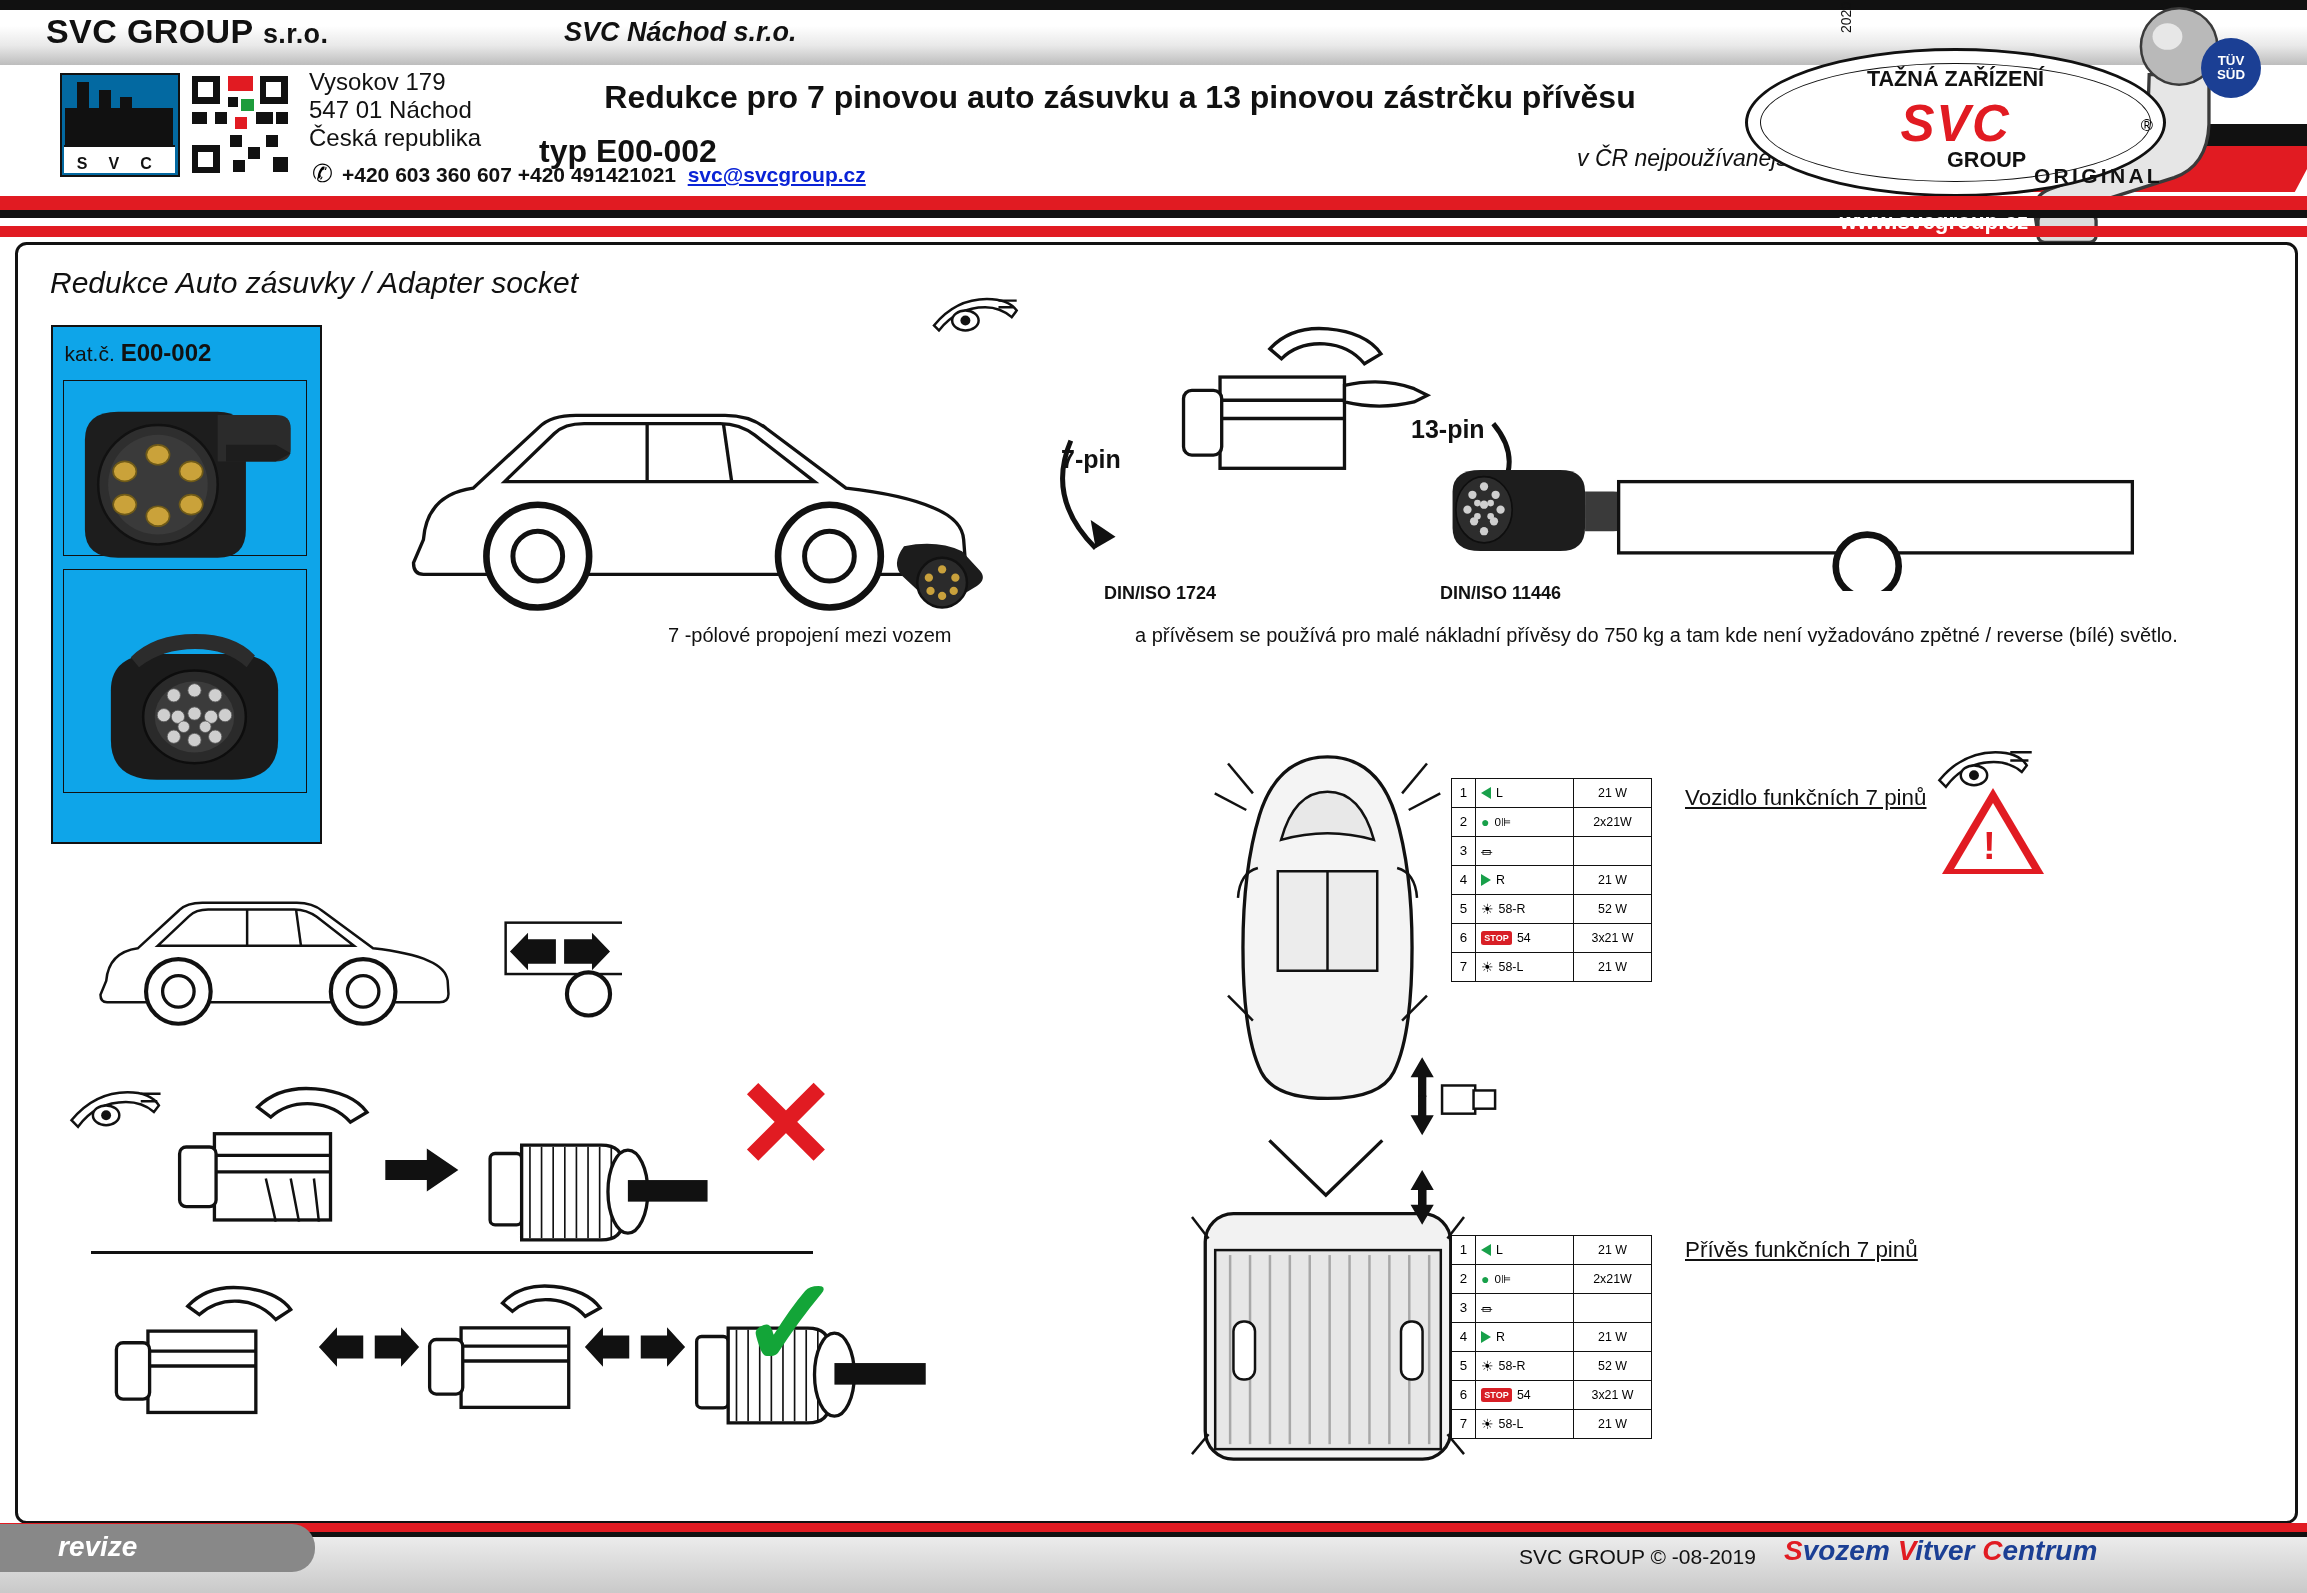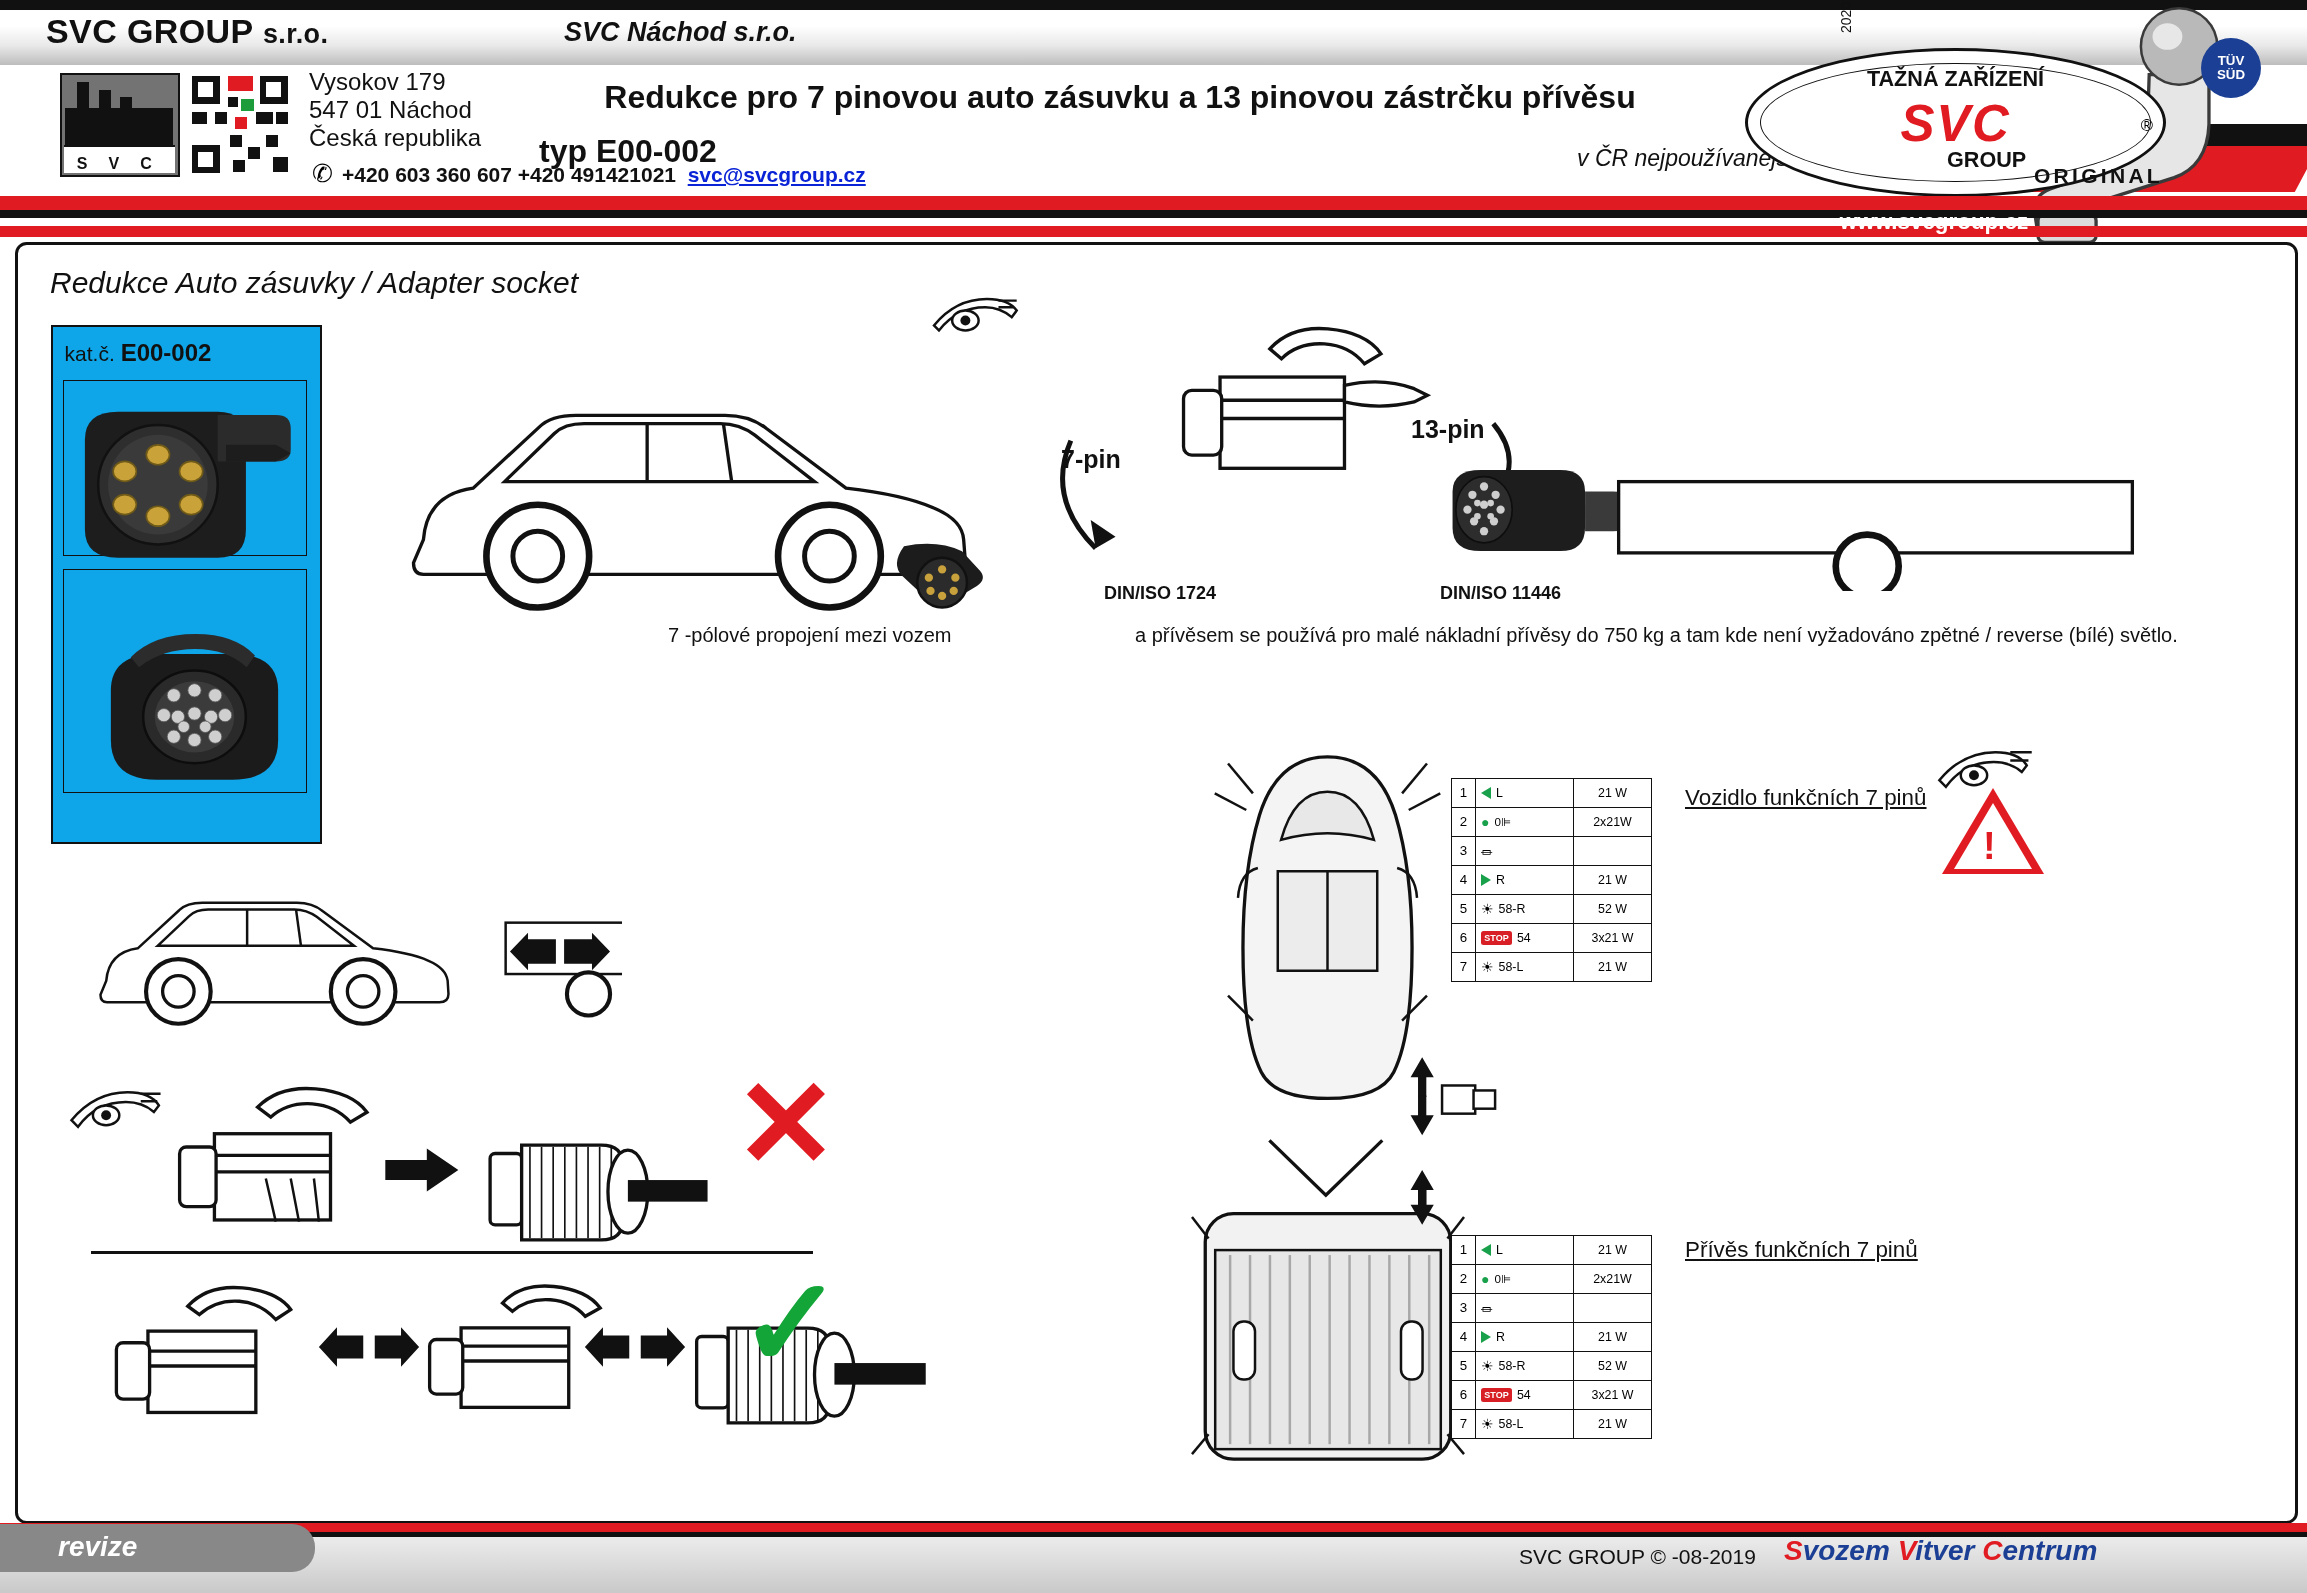--- a/index.html
+++ b/index.html
@@ -8,21 +8,21 @@
 
   
   .hdr{position:absolute;left:0;top:0;width:2307px;height:207px;background:#fff;}
   .hdr-grad{position:absolute;left:0;top:0;width:2307px;height:65px;
     background:linear-gradient(to bottom,#ffffff 0%,#ffffff 40%,#e9e9e9 70%,#bdbdbd 100%);}
   .hdr-black{position:absolute;left:0;top:0;width:2307px;height:10px;background:#111;}
   .brand{position:absolute;left:46px;top:11.6px;font-size:34px;font-weight:bold;color:#111;letter-spacing:0.4px;}
   .brand .sro{font-size:27px;}
   .brand2{position:absolute;left:564px;top:16.6px;font-size:27px;font-weight:bold;font-style:italic;color:#111;}
 
-  .factory{position:absolute;left:60px;top:73px;width:116px;height:100px;border:2.5px solid #111;background:#737373;}
+  .factory{position:absolute;left:60px;top:73px;width:116px;height:100px;border:2.5px solid #111;background:#0369a1;}
   .factory .chim{position:absolute;background:#111;}
   .factory .body{position:absolute;left:3.3px;bottom:30px;width:108px;height:37px;background:#111;}
   .factory .base{position:absolute;left:1.7px;bottom:1.7px;width:111px;height:26.6px;background:#fff;border-top:2.5px solid #111;}
   .factory .svcl{position:absolute;left:0;bottom:1.7px;width:113px;text-align:center;font-size:16px;font-weight:bold;letter-spacing:8.3px;color:#111;}
 
   .qr{position:absolute;left:189px;top:73px;width:101px;height:101px;background:#fff;border:1.7px solid #fff;}
   .qr .q{position:absolute;background:#111;}
   .qr .red{background:#e11b22;}
   .qr .grn{background:#1d9c3b;}
 

